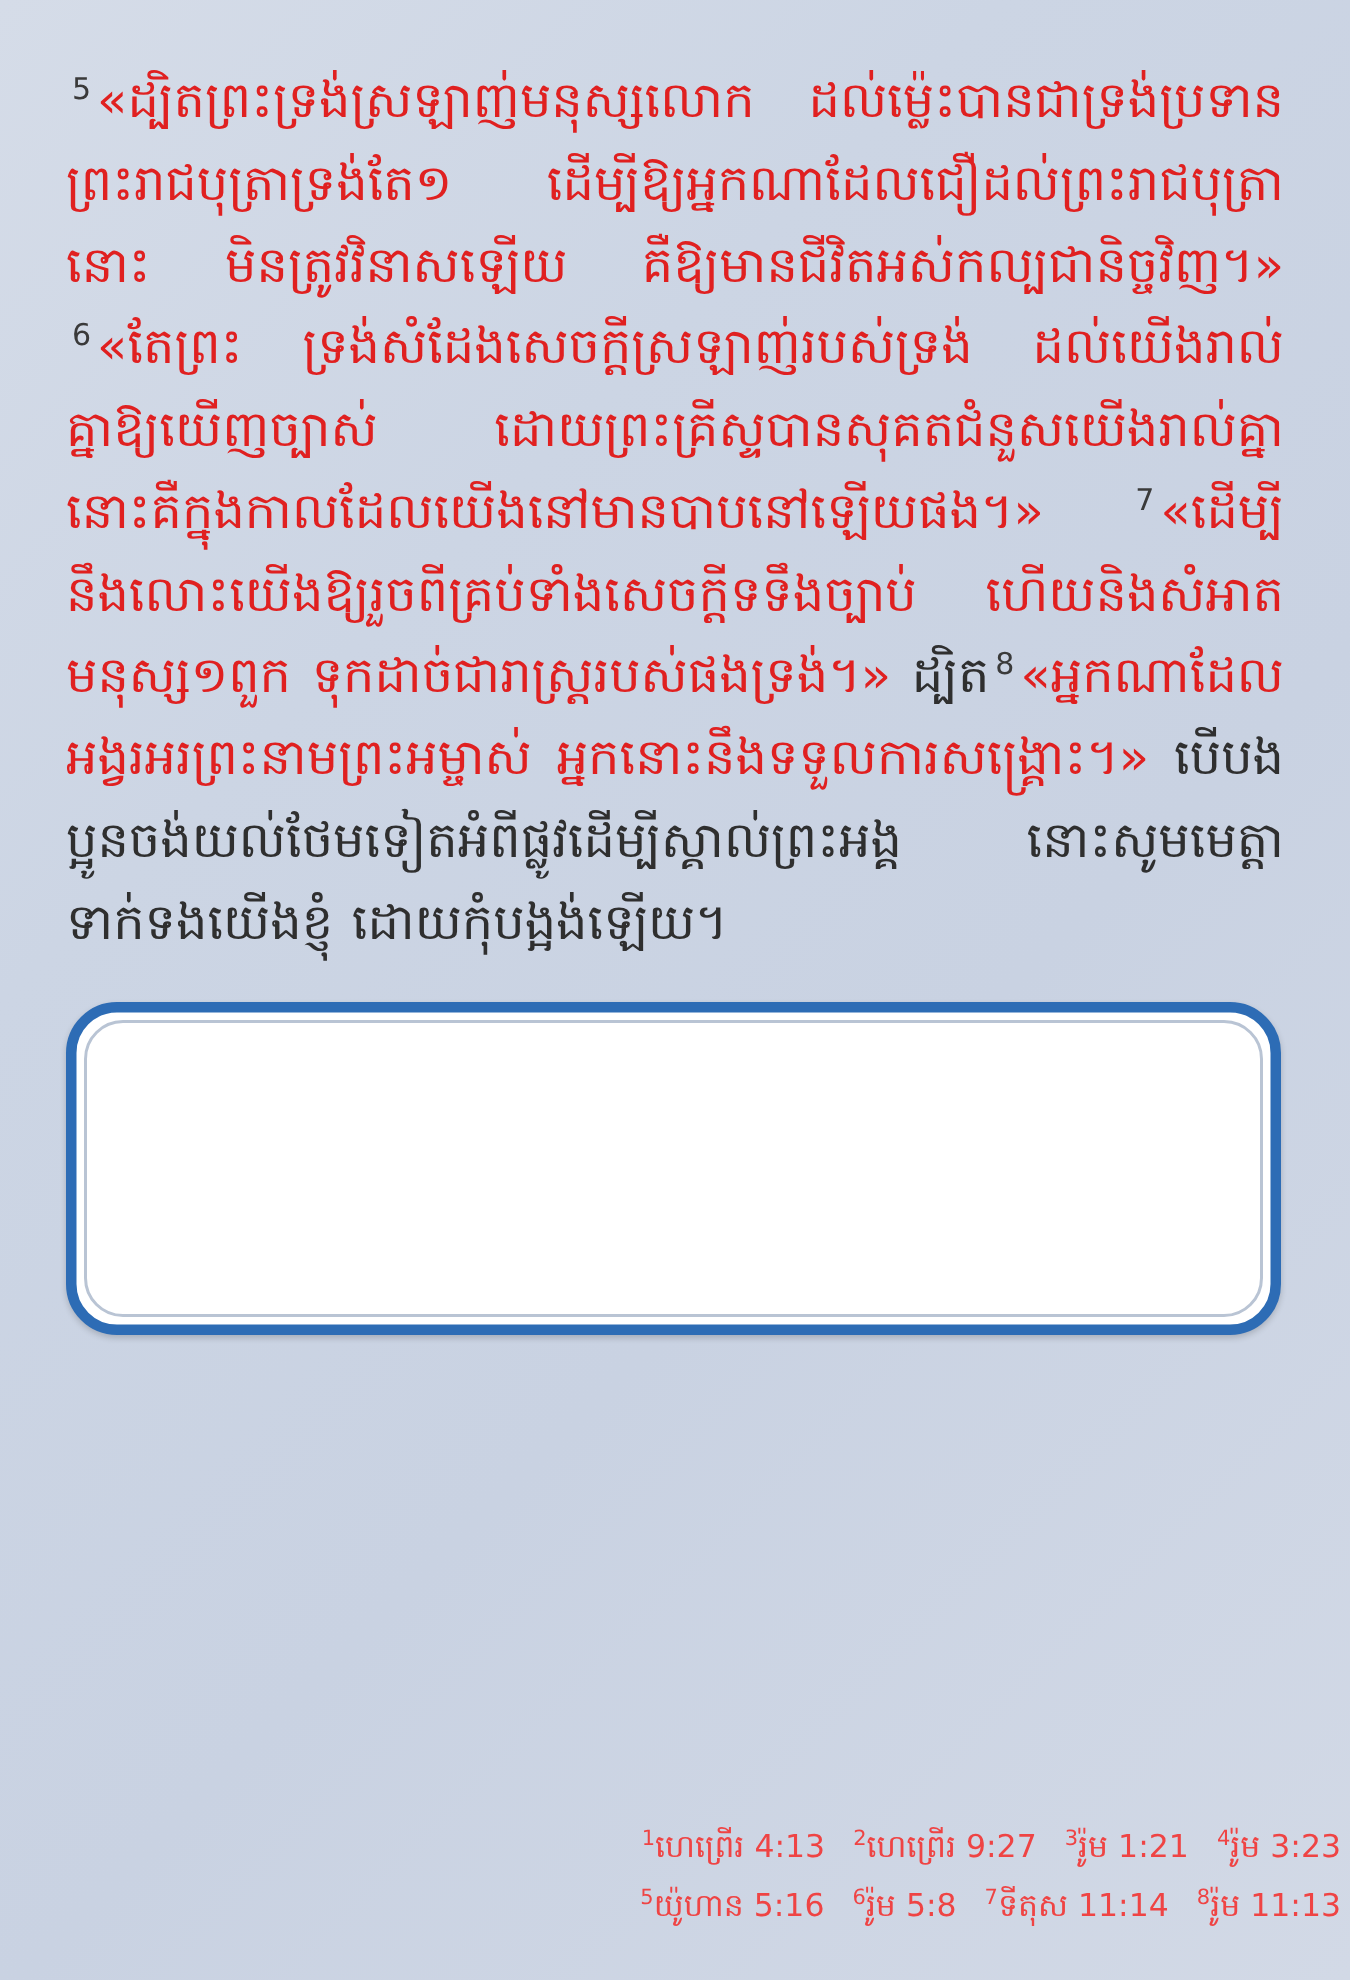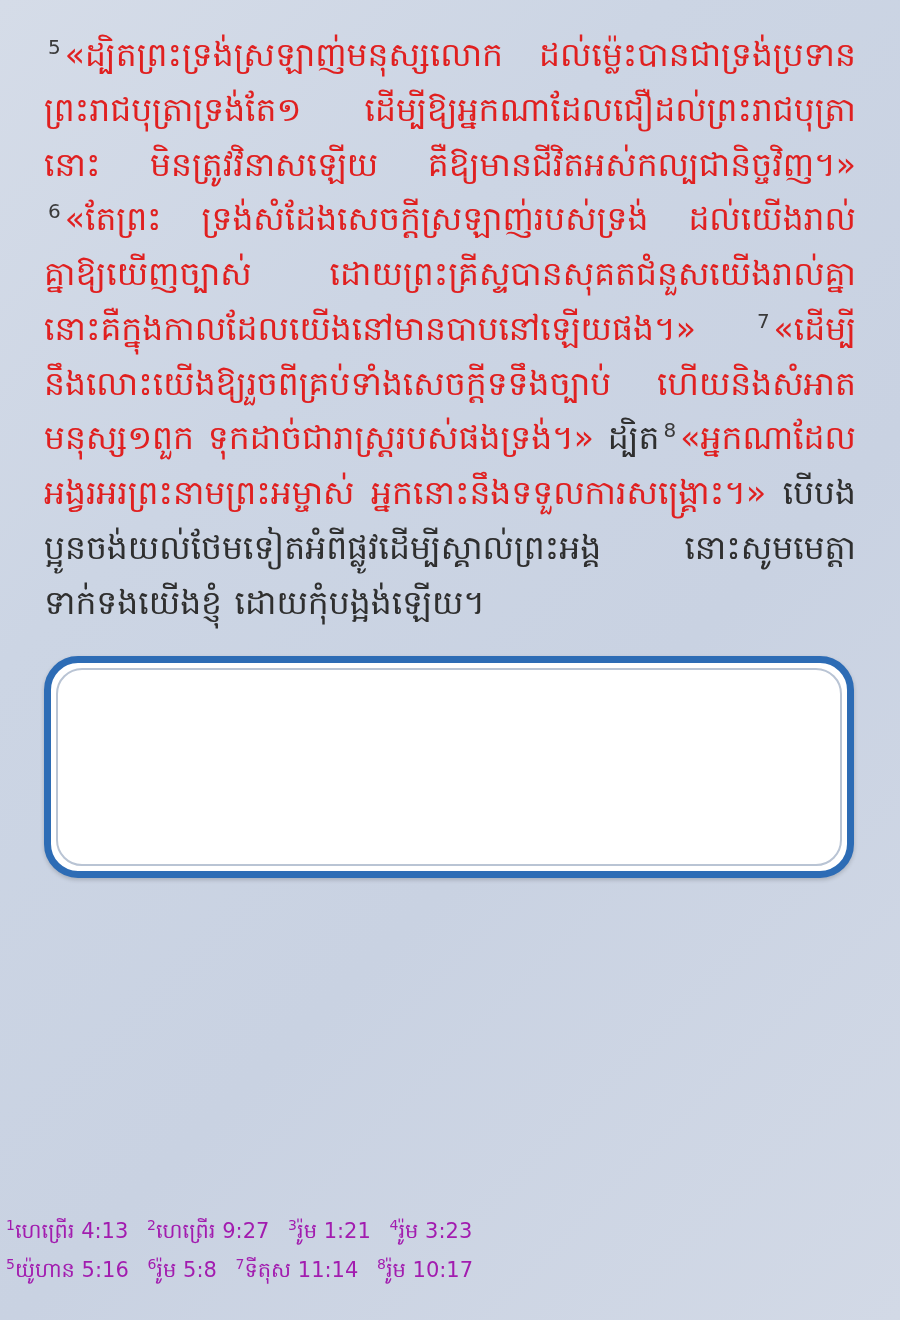--- a/index.html
+++ b/index.html
@@ -23,20 +23,21 @@
     position: relative;
   }
 
   .scripture {
     font-size: 33px;
     line-height: 1.66;
     color: #2b2b2b;
     text-align: justify;
     text-justify: inter-word;
     word-spacing: 2px;
+    margin-top: 12px;
   }
 
   .red {
     color: #e02020;
   }
 
   .dark {
     color: #2f2f2f;
   }
 
@@ -73,22 +74,22 @@
     font-family: "DejaVu Sans", "Liberation Sans", sans-serif;
     color: #222;
     padding: 14px 18px;
   }
 
   .footnotes {
     position: absolute;
     left: 0;
     right: 0;
     bottom: 30px;
-    text-align: left;
-    color: #a21caf;
+    text-align: right;
+    color: #ef4444;
     font-size: 21px;
     line-height: 1.85;
   }
 
   .footnotes .fn {
     white-space: nowrap;
     padding: 0 6px;
   }
 
   .footnotes sup {
@@ -116,17 +117,17 @@
     <div>
       <span class="fn"><sup>1</sup><span>ហេព្រើរ 4:13</span></span>
       <span class="fn"><sup>2</sup><span>ហេព្រើរ 9:27</span></span>
       <span class="fn"><sup>3</sup><span>រ៉ូម 1:21</span></span>
       <span class="fn"><sup>4</sup><span>រ៉ូម 3:23</span></span>
     </div>
     <div>
       <span class="fn"><sup>5</sup><span>យ៉ូហាន 5:16</span></span>
       <span class="fn"><sup>6</sup><span>រ៉ូម 5:8</span></span>
       <span class="fn"><sup>7</sup><span>ទីតុស 11:14</span></span>
-      <span class="fn"><sup>8</sup><span>រ៉ូម 10:17</span></span>
+      <span class="fn"><sup>8</sup><span>រ៉ូម 11:13</span></span>
     </div>
   </div>
 
 </div>
 
 </body></html>

